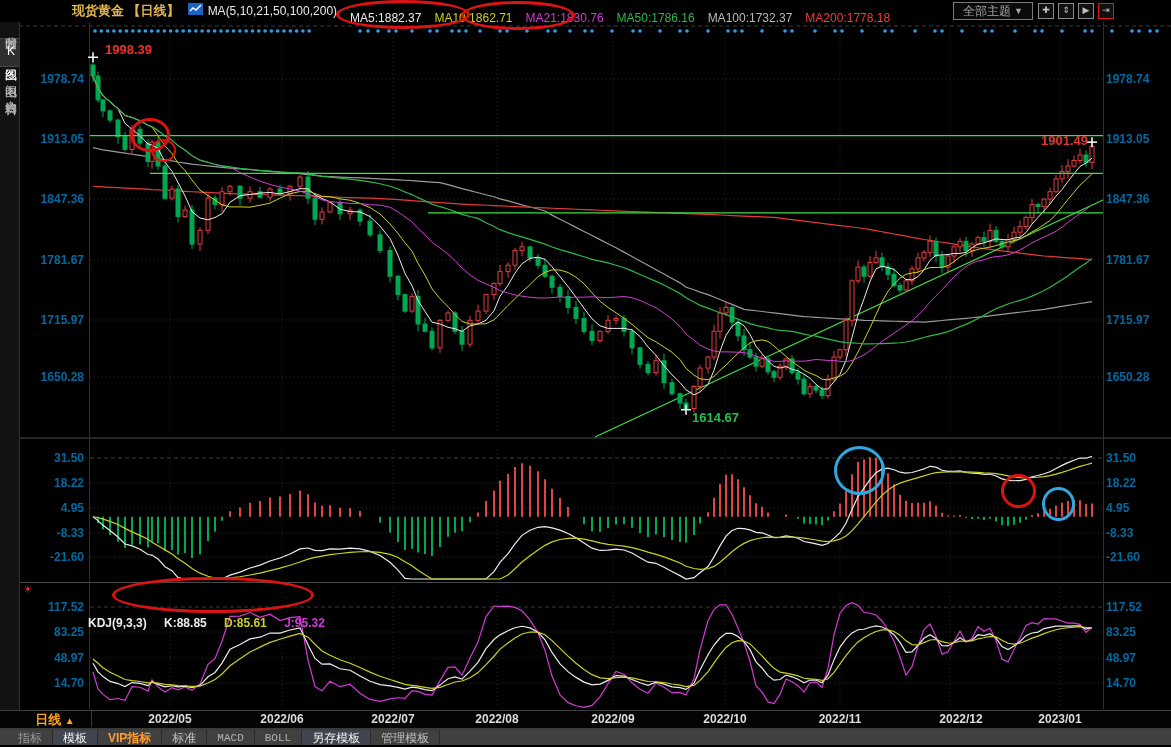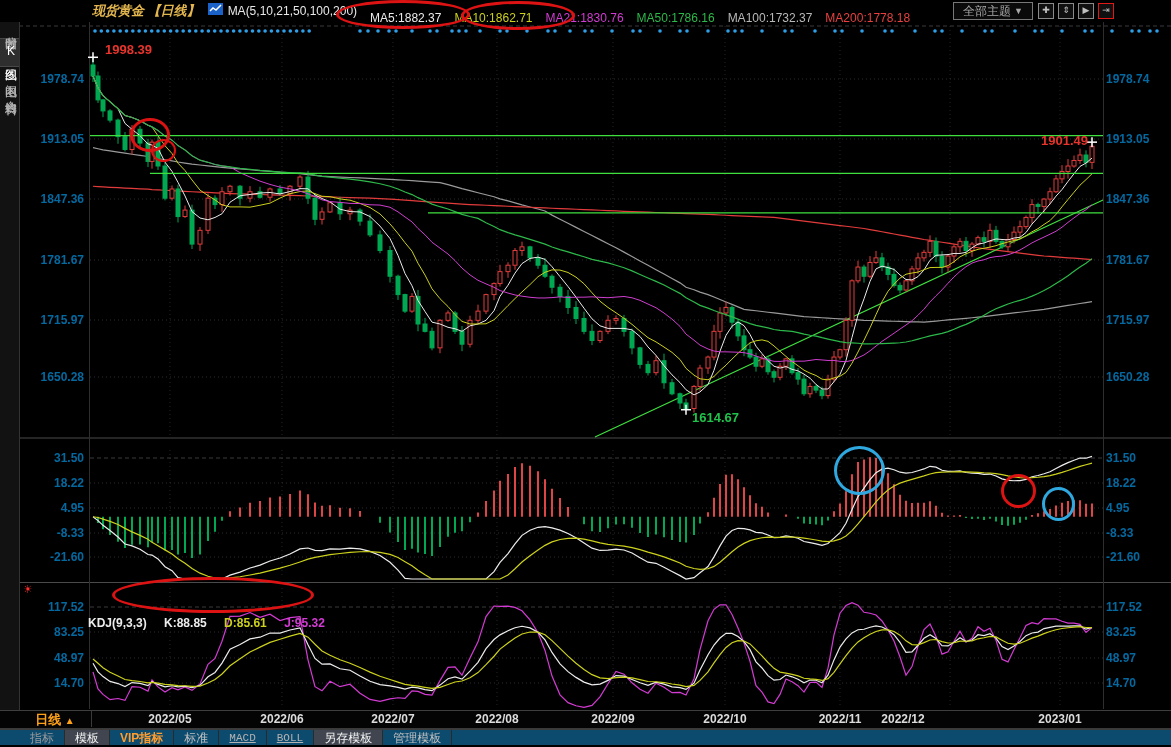--- a/index.html
+++ b/index.html
@@ -1,20 +1,20 @@
 <!DOCTYPE html>
 <html><head>
 <meta charset="utf-8">
 <style>
   html,body{margin:0;padding:0;background:#000;}
   #app{position:relative;width:1171px;height:747px;background:#000;overflow:hidden;
        font-family:"Liberation Sans","DejaVu Sans",sans-serif;}
   svg#chart-svg{position:absolute;left:0;top:0;z-index:1;}
   .hdr{position:absolute;left:0;top:0;width:100%;height:22px;background:#000;display:flex;align-items:center;z-index:5;}
-  .title{margin-left:92px;color:#e3b64f;font-size:13px;font-weight:bold;white-space:nowrap;font-style:italic;}
+  .title{margin-left:72px;color:#e3b64f;font-size:13px;font-weight:bold;white-space:nowrap;}
   .klicon{margin:0 5px 0 8px;display:inline-block;}
   .malabel{color:#e8e8e8;font-size:12px;white-space:nowrap;}
   #ma-values{display:flex;white-space:nowrap;margin-top:13px;}
   #ma-values span{font-size:12px;margin-left:13px;}
   .thmbtn{position:absolute;left:953px;top:2px;width:78px;height:16px;border:1px solid #787878;color:#a8a8a8;
           font-size:12px;display:flex;align-items:center;justify-content:center;gap:3px;background:#0a0a0a;z-index:6;}
   #hdr-icons{position:absolute;left:1038px;top:3px;display:flex;gap:4px;z-index:6;}
   .hbtn{width:14px;height:14px;border:1px solid #8a8a8a;color:#c0c0c0;font-size:9px;line-height:13px;
         text-align:center;background:#101010;}
   .hbtn.hl{border-color:#e01818;}
@@ -27,26 +27,26 @@
   .axr{left:1106px;width:64px;text-align:left;}
   .mhdr{position:absolute;font-size:12px;font-weight:bold;z-index:3;white-space:nowrap;}
   .mhdr span{margin-right:14px;}
   .w{color:#ececec;} .yv{color:#ccd11c;} .mv{color:#d43bd4;}
   .sun{position:absolute;left:23px;top:583px;color:#ff2d2d;font-size:11px;z-index:4;}
   .xrow{position:absolute;left:0;top:710px;width:100%;height:17px;background:#040404;
         border-top:1px solid #3f3f3f;border-bottom:1px solid #3a3a3a;box-sizing:content-box;z-index:2;}
   .pcell{position:absolute;left:19px;top:711px;width:72px;height:16px;border-right:1px solid #3a3a3a;
          color:#ffa21a;font-weight:bold;font-size:13px;text-align:center;line-height:17px;z-index:3;}
   .xlab{position:absolute;top:712px;color:#dcdcdc;font-size:12px;font-weight:bold;width:70px;text-align:center;z-index:3;}
-  .tabs{position:absolute;left:0;top:729px;width:100%;height:16px;background:#0c4a6e;border-top:1px solid #3c3c3c;
-        display:flex;align-items:stretch;box-sizing:border-box;padding-left:20px;z-index:5;}
+  .tabs{position:absolute;left:0;top:729px;width:100%;height:16px;background:#404040;border-top:1px solid #3c3c3c;
+        display:flex;align-items:stretch;box-sizing:border-box;padding-left:8px;z-index:5;}
   .tab{padding:0 10px;font-size:12px;line-height:17px;border-right:1px solid #2a2a2a;color:#9a9a9a;white-space:nowrap;}
   .tab.selected{background:#40454f;color:#f2f2f2;}
   .tab.vip{color:#ff9d2e;font-weight:bold;}
-  .tab.mono{font-family:"Liberation Mono",monospace;font-size:11px;color:#b2b2b2;text-decoration:underline;}
+  .tab.mono{font-family:"Liberation Mono",monospace;font-size:11px;color:#b2b2b2;}
   .tab.std{color:#c0c0c0;}
   .ann{position:absolute;border-radius:50%;z-index:7;pointer-events:none;}
   .anntext{position:absolute;font-size:13px;font-weight:bold;z-index:6;white-space:nowrap;}
 </style>
 </head>
 <body>
 
 <div id="app">
   <svg id="chart-svg" width="1171" height="747">
       <line x1="170" y1="26" x2="170" y2="437" stroke="#242424" stroke-dasharray="1,3"></line>
@@ -730,21 +730,21 @@
     <div class="axlab axr" style="top: 651px;">48.97</div>
     <div class="axlab axl" style="top: 676px;">14.70</div>
     <div class="axlab axr" style="top: 676px;">14.70</div>
     <div class="xlab" style="left: 135px;">2022/05</div>
     <div class="xlab" style="left: 247px;">2022/06</div>
     <div class="xlab" style="left: 358px;">2022/07</div>
     <div class="xlab" style="left: 462px;">2022/08</div>
     <div class="xlab" style="left: 578px;">2022/09</div>
     <div class="xlab" style="left: 690px;">2022/10</div>
     <div class="xlab" style="left: 805px;">2022/11</div>
-    <div class="xlab" style="left: 868px;">2022/12</div>
+    <div class="xlab" style="left: 926px;">2022/12</div>
     <div class="xlab" style="left: 1025px; text-align: center;">2023/01</div>
     <div class="ann" style="left: 336px; top: 0px; width: 128px; height: 23px; border: 3px solid rgb(221, 19, 19);"></div>
     <div class="ann" style="left: 461px; top: 1px; width: 108px; height: 23px; border: 3px solid rgb(221, 19, 19);"></div>
     <div class="ann" style="left: 112px; top: 577px; width: 196px; height: 30px; border: 3px solid rgb(221, 19, 19);"></div>
     <div class="ann" style="left: 130px; top: 118px; width: 34px; height: 28px; border: 3px solid rgb(221, 19, 19);"></div>
     <div class="ann" style="left: 151px; top: 139px; width: 21px; height: 19px; border: 2px solid rgb(221, 19, 19);"></div>
     <div class="ann" style="left: 1001px; top: 474px; width: 29px; height: 28px; border: 3px solid rgb(221, 19, 19);"></div>
     <div class="ann" style="left: 834px; top: 446px; width: 45px; height: 43px; border: 3px solid rgb(47, 168, 224);"></div>
     <div class="ann" style="left: 1042px; top: 487px; width: 27px; height: 28px; border: 3px solid rgb(47, 168, 224);"></div>
     <div class="anntext" style="left: 105px; top: 42px; width: 74px; text-align: left; color: rgb(232, 52, 44);">1998.39</div>

